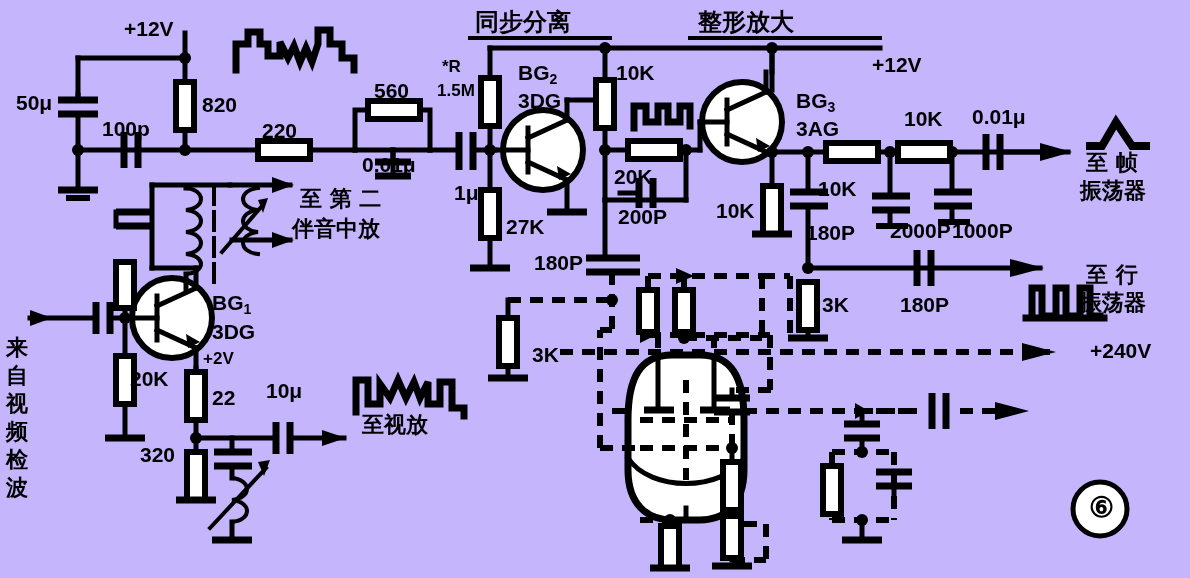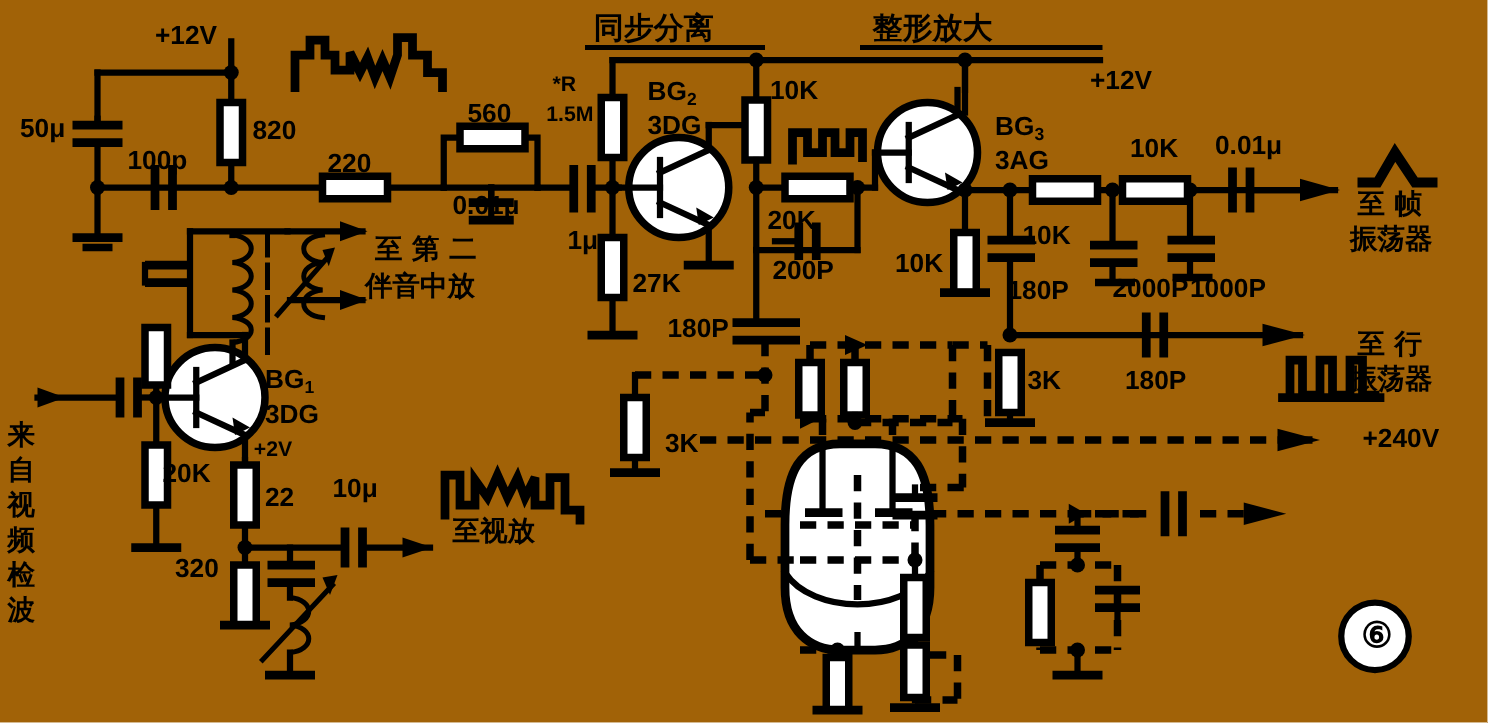--- a/index.html
+++ b/index.html
@@ -7,21 +7,21 @@
     padding: 0;
     background: #ffffff;
   }
   body {
     font-family: "Liberation Sans", sans-serif;
   }
   #schematic-root {
     position: relative;
     width: 1190px;
     height: 578px;
-    background: #a16207;
+    background: #c4b5fd;
     overflow: hidden;
   }
   svg.sheet {
     position: absolute;
     left: 0;
     top: 0;
     width: 1190px;
     height: 578px;
   }
   .wire {

